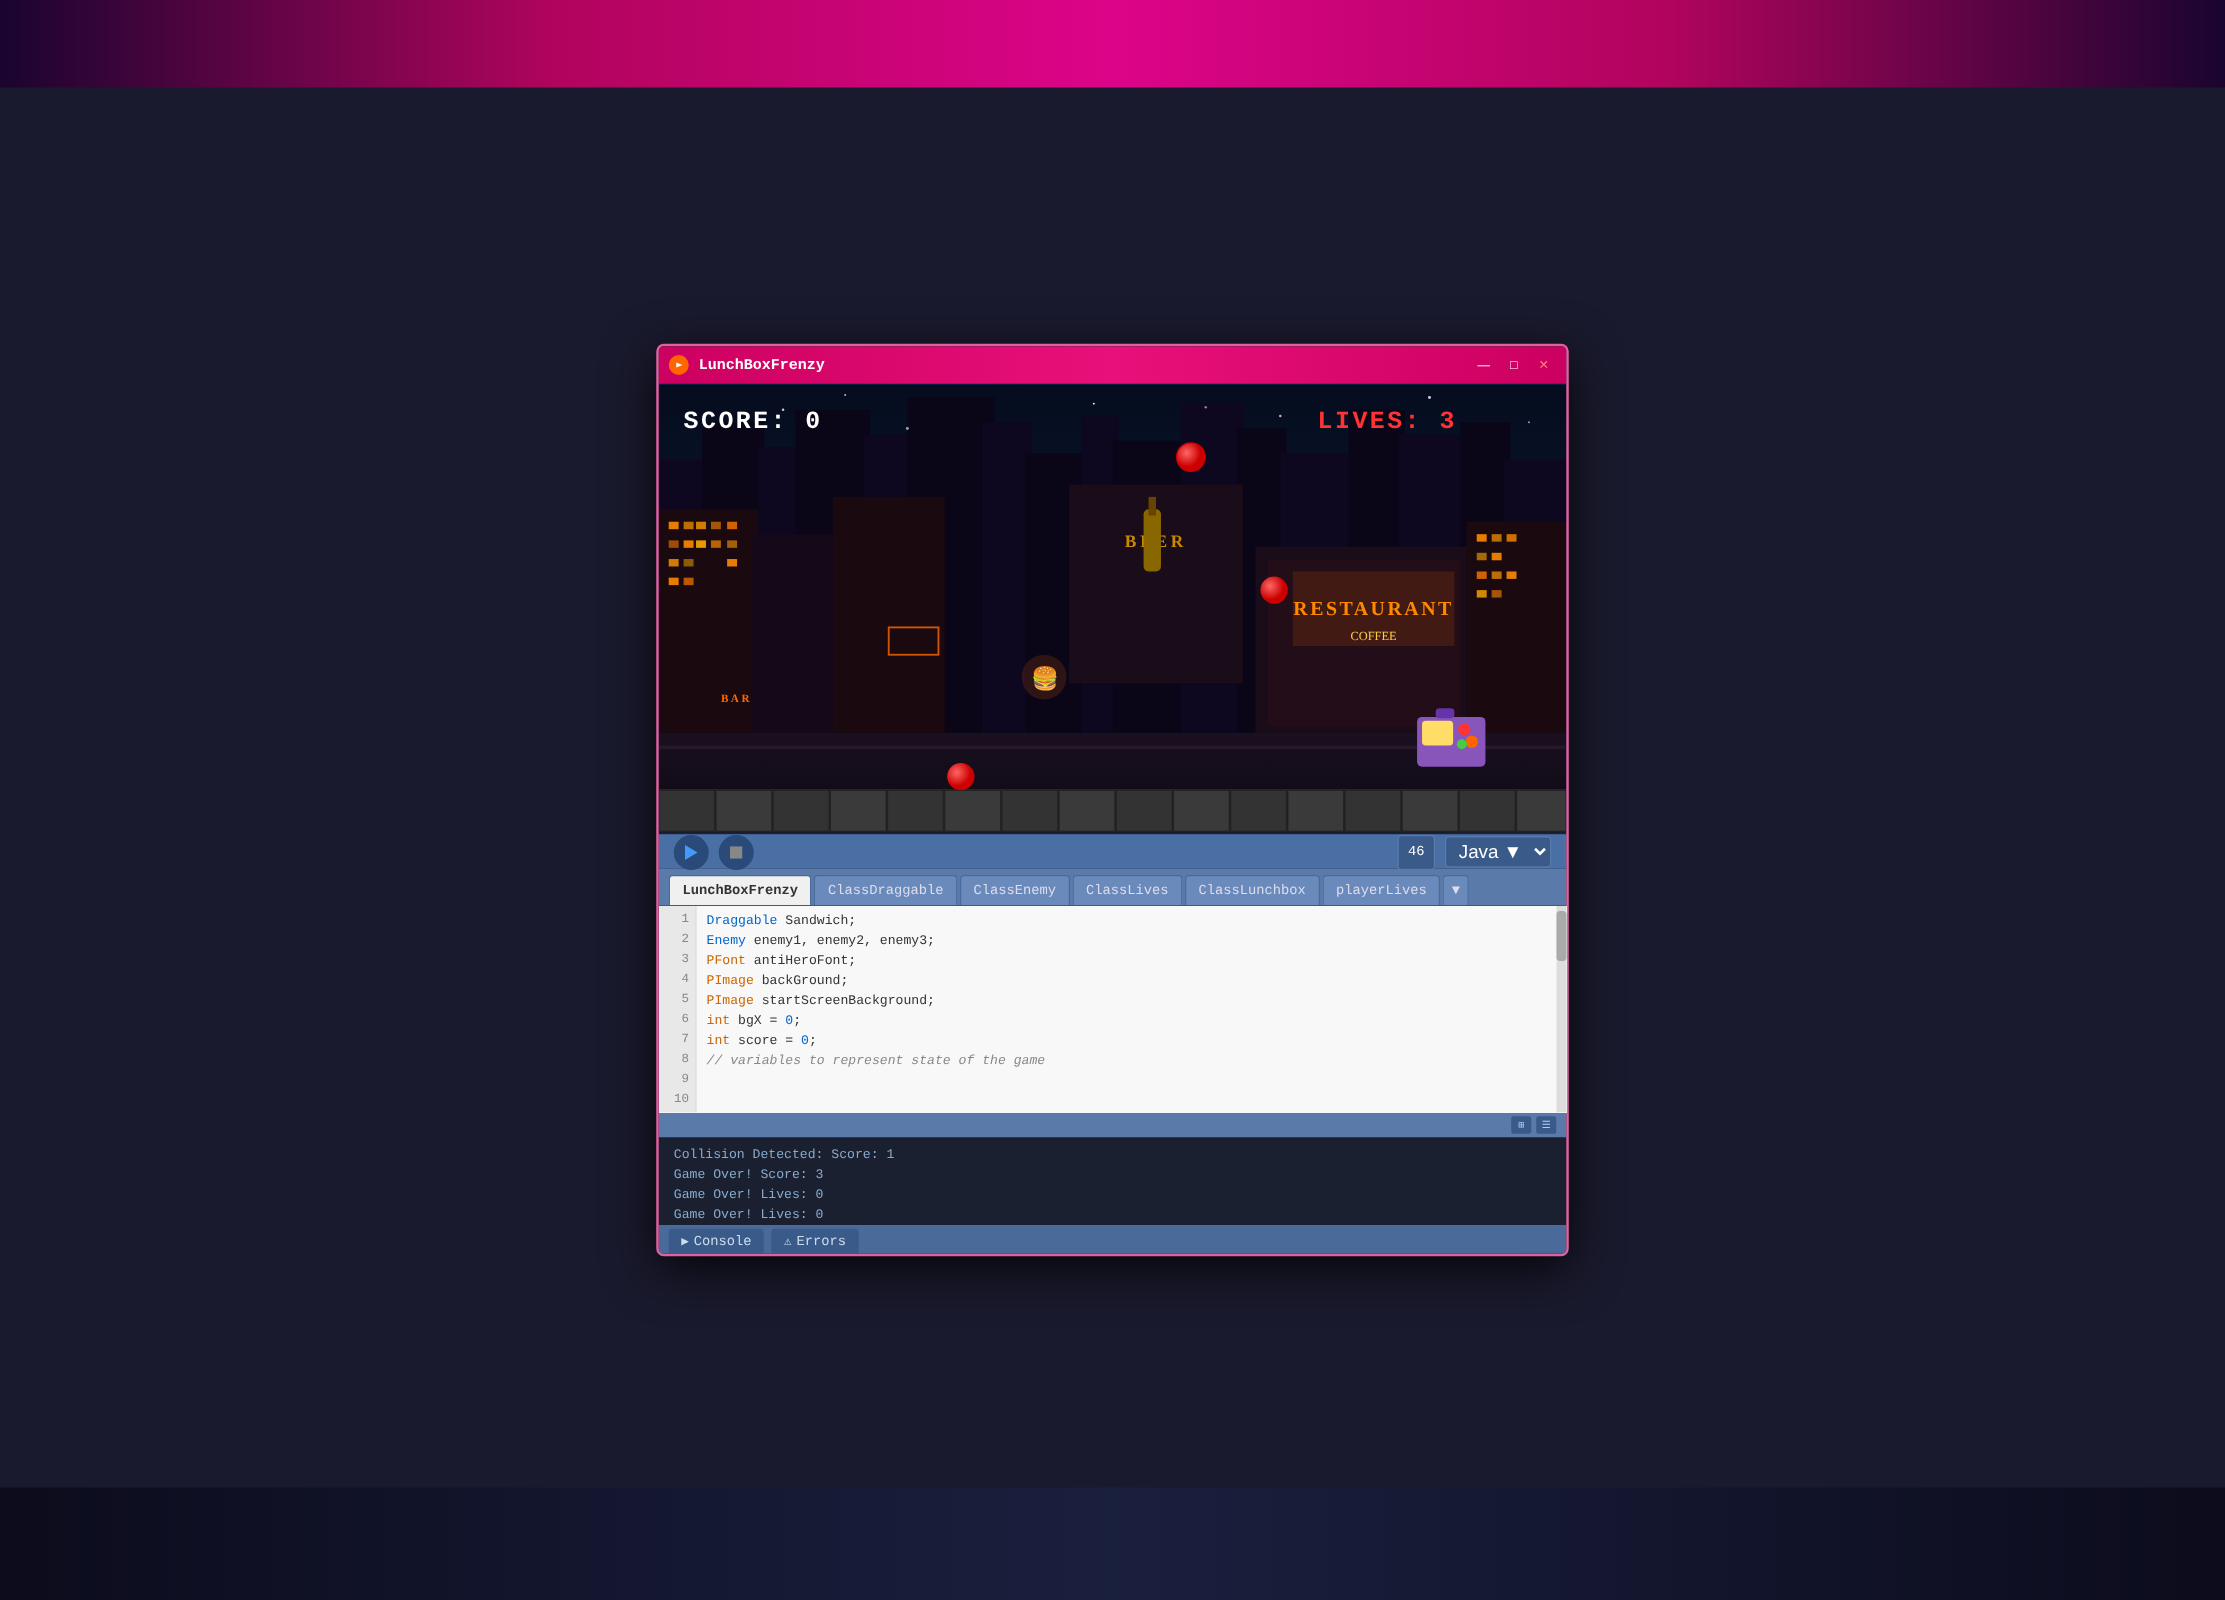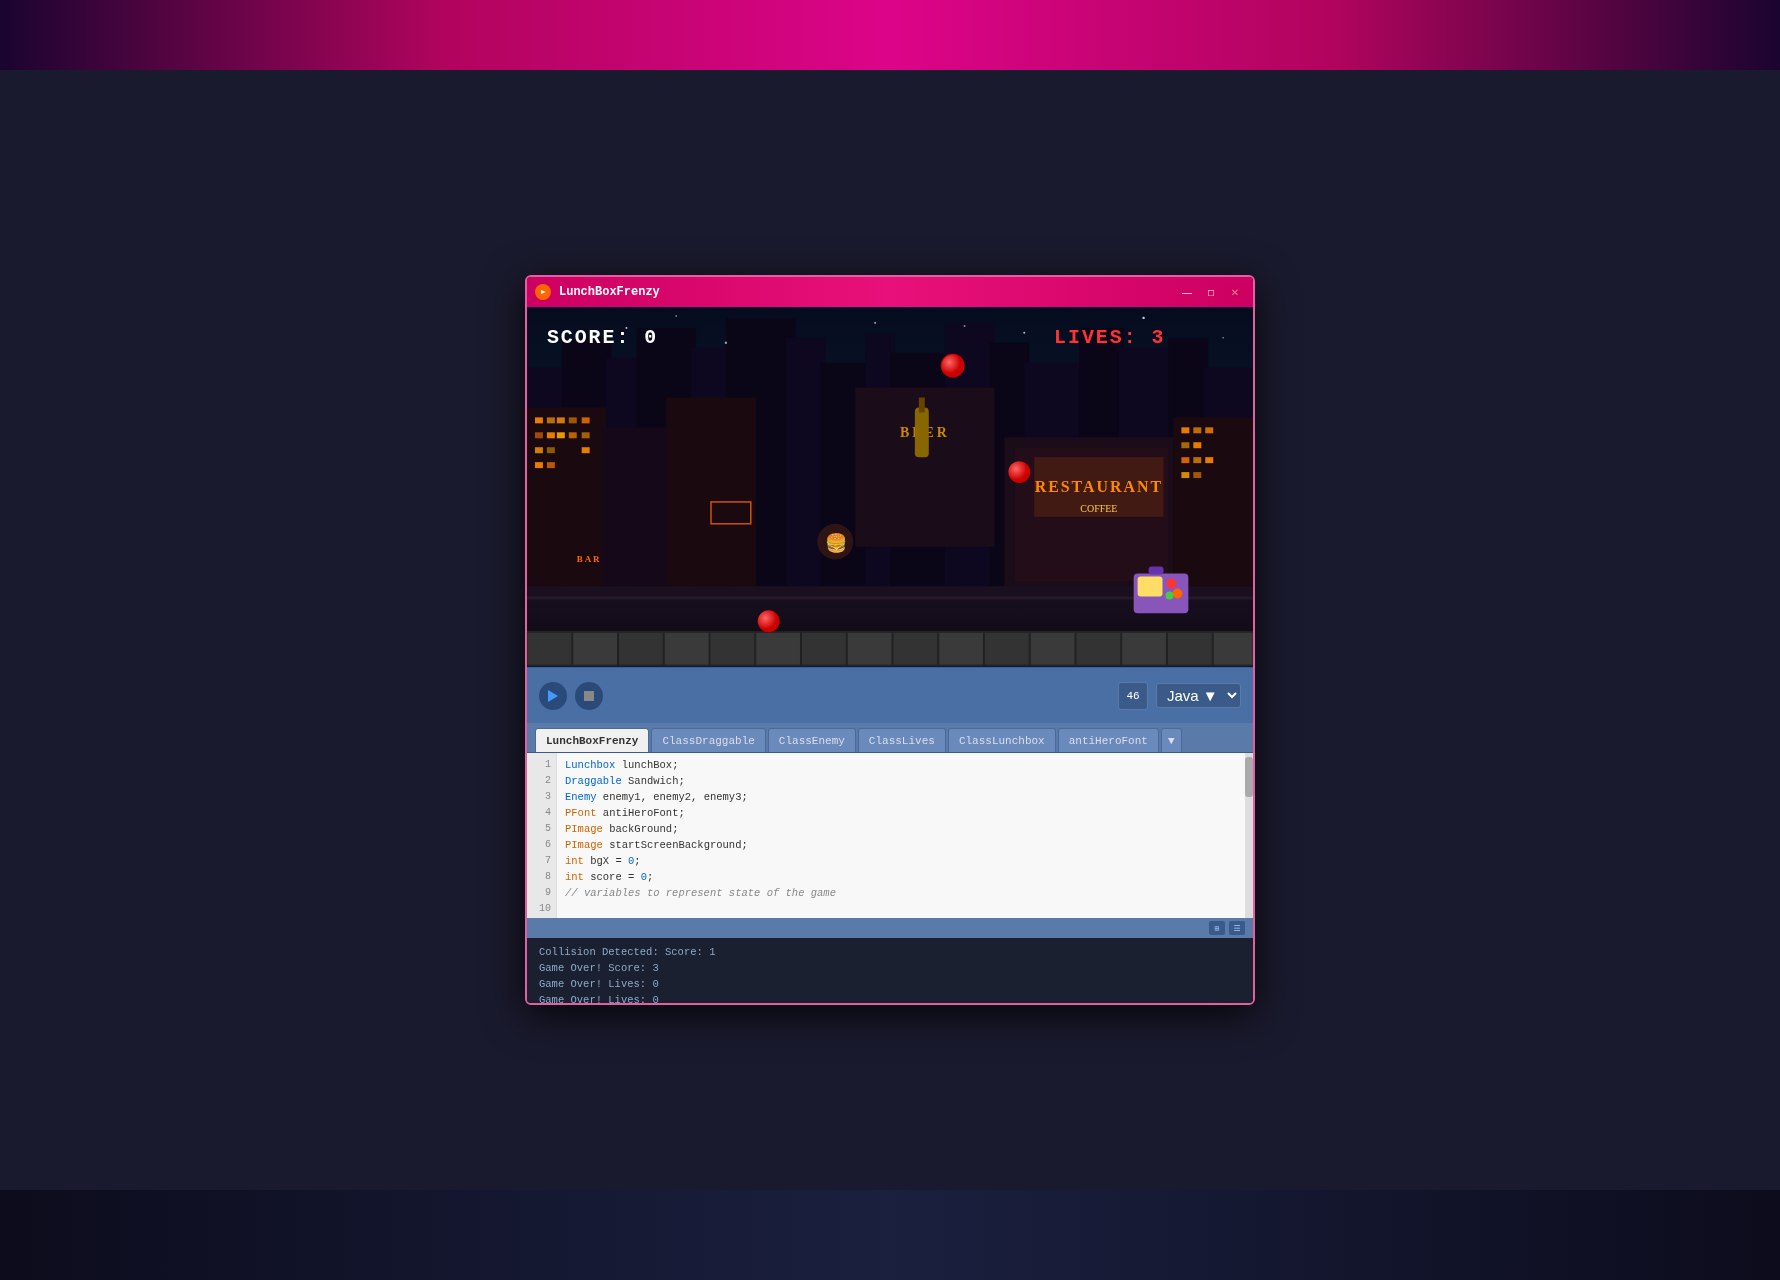--- a/index.html
+++ b/index.html
@@ -96,21 +96,21 @@
     
     .game-canvas {
       height: 360px;
       position: relative;
       overflow: hidden;
       background: #0d1b3e;
     }
 
     
     .ide-toolbar {
-      height: 56px;
+      height: 28px;
       background: #4a6fa5;
       display: flex;
       align-items: center;
       padding: 0 12px;
       gap: 8px;
       border-top: 1px solid #3a5f95;
     }
 
     .play-btn {
       width: 28px;
@@ -546,21 +546,21 @@
     <div class="tab">
       <span>ClassEnemy</span>
     </div>
     <div class="tab">
       <span>ClassLives</span>
     </div>
     <div class="tab">
       <span>ClassLunchbox</span>
     </div>
     <div class="tab">
-      <span>antiHeroFont</span>
+      <span>playerLives</span>
     </div>
     <div class="tab-more">▼</div>
   </div>
 
   <div class="code-editor">
     <div class="code-content">
       <div class="line-numbers">
         <div class="line-num">1</div>
         <div class="line-num">2</div>
         <div class="line-num">3</div>
@@ -569,23 +569,20 @@
         <div class="line-num">6</div>
         <div class="line-num">7</div>
         <div class="line-num">8</div>
         <div class="line-num">9</div>
         <div class="line-num">10</div>
         <div class="line-num">11</div>
 
       </div>
       <div class="code-lines">
         <div class="code-line">
-          <span class="c-class">Lunchbox</span> <span class="c-var">lunchBox;</span>
-        </div>
-        <div class="code-line">
           <span class="c-class">Draggable</span> <span class="c-var">Sandwich;</span>
         </div>
         <div class="code-line">
           <span class="c-class">Enemy</span> <span class="c-var">enemy1, enemy2, enemy3;</span>
         </div>
         <div class="code-line">
           <span class="c-pfont">PFont</span> <span class="c-var">antiHeroFont;</span>
         </div>
         <div class="code-line">
           <span class="c-pimage">PImage</span> <span class="c-var">backGround;</span>

